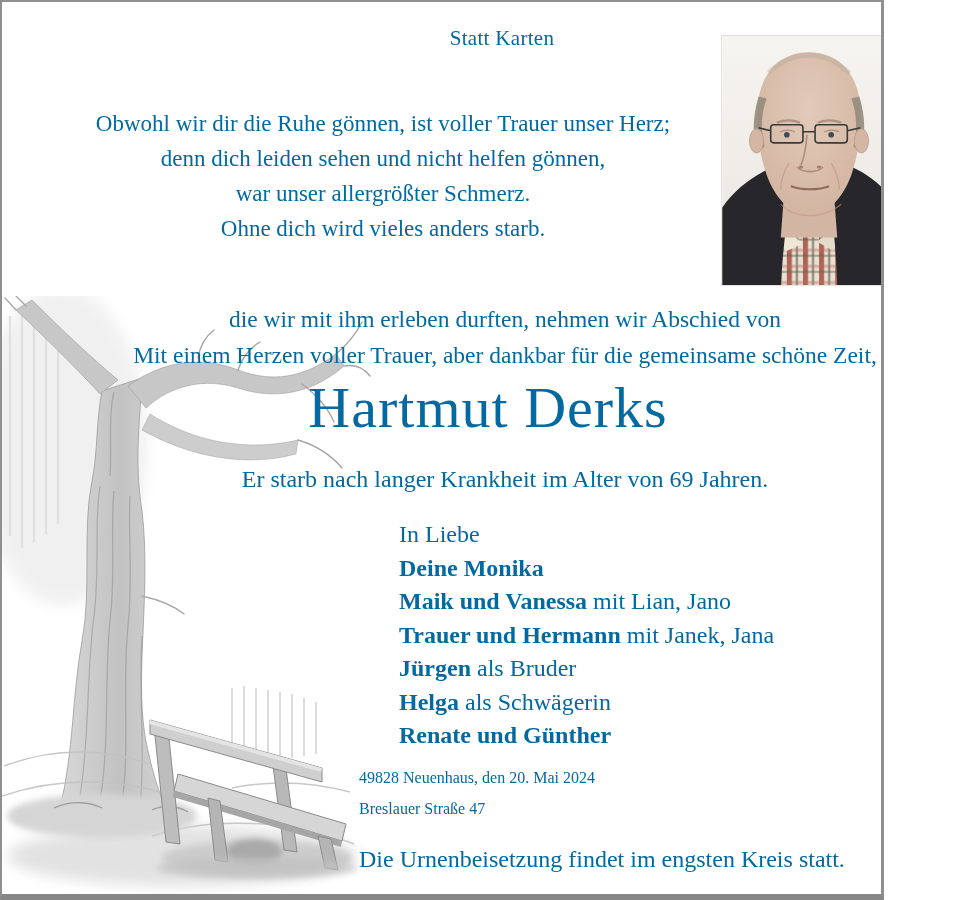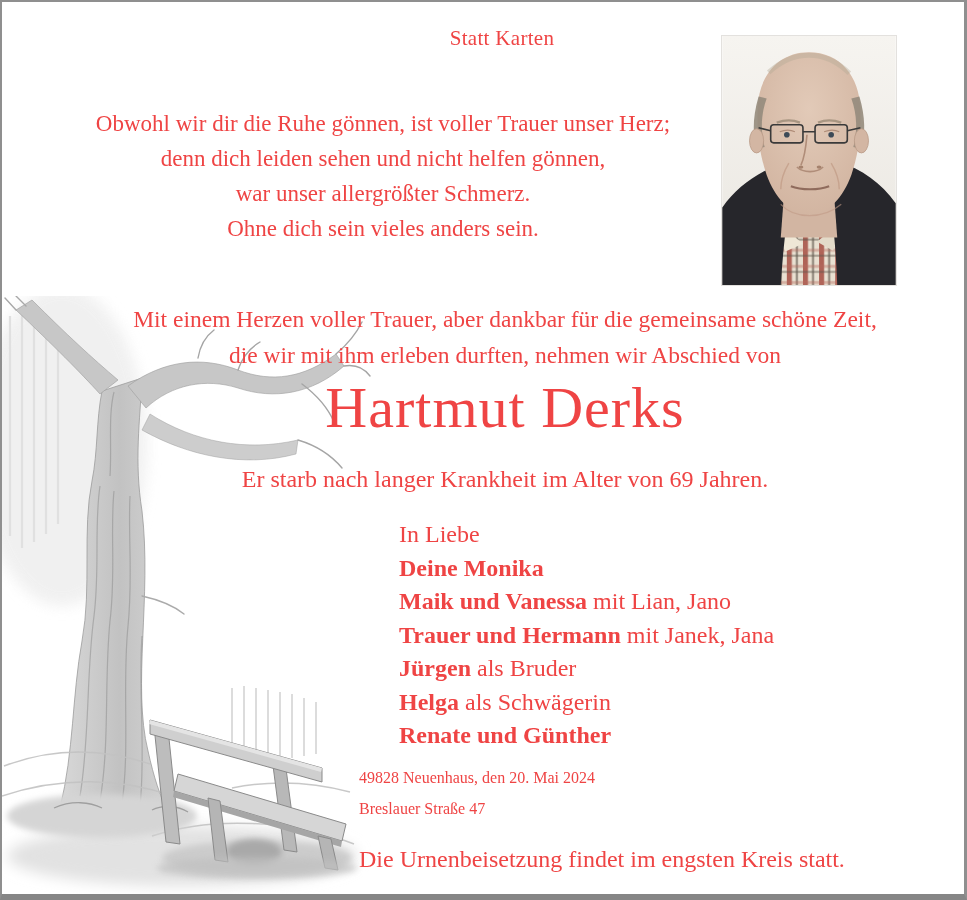--- a/index.html
+++ b/index.html
@@ -1,35 +1,35 @@
 <!DOCTYPE html>
 <html><head>
 <meta charset="utf-8">
 <style>
   html,body{margin:0;padding:0;background:#ffffff;}
   .frame{
     position:relative;
-    width:967px;height:900px;
+    width:884px;height:900px;
     box-sizing:border-box;
     background:#ffffff;
     border-top:2px solid #8f8f8f;
     border-left:2px solid #8f8f8f;
     border-right:3px solid #8f8f8f;
     border-bottom:6px solid #868686;
     overflow:hidden;
     font-family:"Liberation Serif", serif;
-    color:#ef4444;
+    color:#0369a1;
   }
   .abs{position:absolute;}
   .txt{z-index:5;}
   .center{text-align:center;}
   .pre-header{left:200px;top:24px;width:600px;font-size:21px;letter-spacing:.3px;}
   .verse{left:28px;top:104px;width:706px;font-size:23px;line-height:35px;}
   .intro{left:53px;top:299px;width:900px;font-size:23.5px;line-height:36px;}
-  .name{left:103px;top:372px;width:800px;font-size:58px;letter-spacing:1px;text-align:center;}
+  .name{left:86px;top:372px;width:800px;font-size:58px;letter-spacing:1px;text-align:center;}
   .death{left:103px;top:464px;width:800px;font-size:24px;}
   .mourners{left:357px;top:516px;font-size:24px;line-height:33.5px;margin-left:40px;}
   .mourners .b{font-weight:bold;}
   .placedate{left:357px;top:760px;font-size:16px;line-height:31px;}
   .closing{left:357px;top:844px;font-size:24px;}
   .drawing{left:0px;top:294px;width:370px;height:598px;z-index:1;}
   .portrait{left:720px;top:34px;width:174px;height:249px;z-index:4;box-shadow:0 0 0 1px #e3e1de;}
 </style>
 </head>
 <body>
@@ -169,26 +169,26 @@
     <path d="M68 149 C78 153 96 153 106 149" stroke="#8f6b5c" stroke-width="2" fill="none"></path>
     <path d="M58 167 C72 182 100 182 118 167" stroke="#c09a85" stroke-width="1.3" fill="none" opacity=".6"></path>
   </svg>
 
   <div class="abs txt center pre-header">Statt Karten</div>
 
   <div class="abs txt center verse">
     <div>Obwohl wir dir die Ruhe gönnen, ist voller Trauer unser Herz;</div>
     <div>denn dich leiden sehen und nicht helfen gönnen,</div>
     <div>war unser allergrößter Schmerz.</div>
-    <div>Ohne dich sein vieles anders sein.</div>
+    <div>Ohne dich wird vieles anders starb.</div>
   </div>
 
   <div class="abs txt center intro">
+    <div>die wir mit ihm erleben durften, nehmen wir Abschied von</div>
     <div>Mit einem Herzen voller Trauer, aber dankbar für die gemeinsame schöne Zeit,</div>
-    <div>die wir mit ihm erleben durften, nehmen wir Abschied von</div>
   </div>
 
   <div class="abs txt center name">Hartmut Derks</div>
 
   <div class="abs txt center death">Er starb nach langer Krankheit im Alter von 69 Jahren.</div>
 
   <div class="abs txt mourners">
     <div>In Liebe</div>
     <div><span class="b">Deine Monika</span><span></span></div>
     <div><span class="b">Maik und Vanessa</span><span> mit Lian, Jano</span></div>

